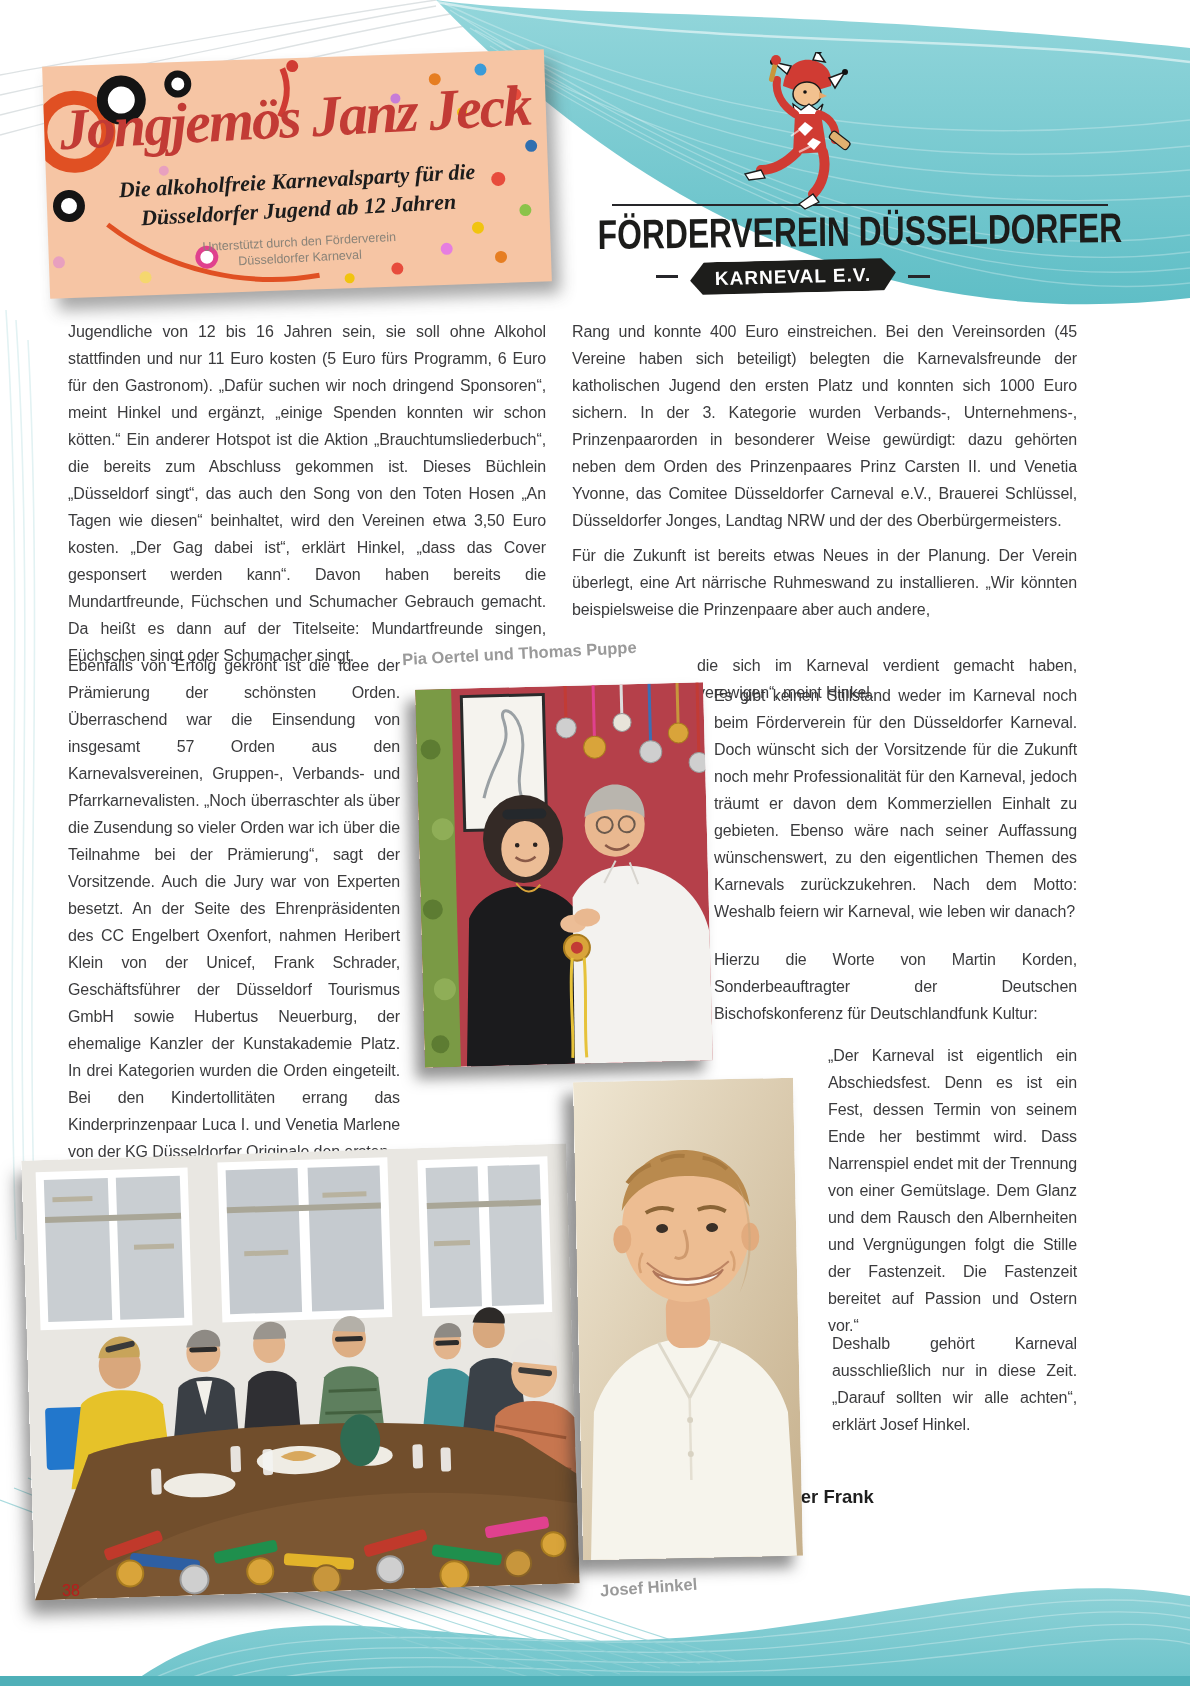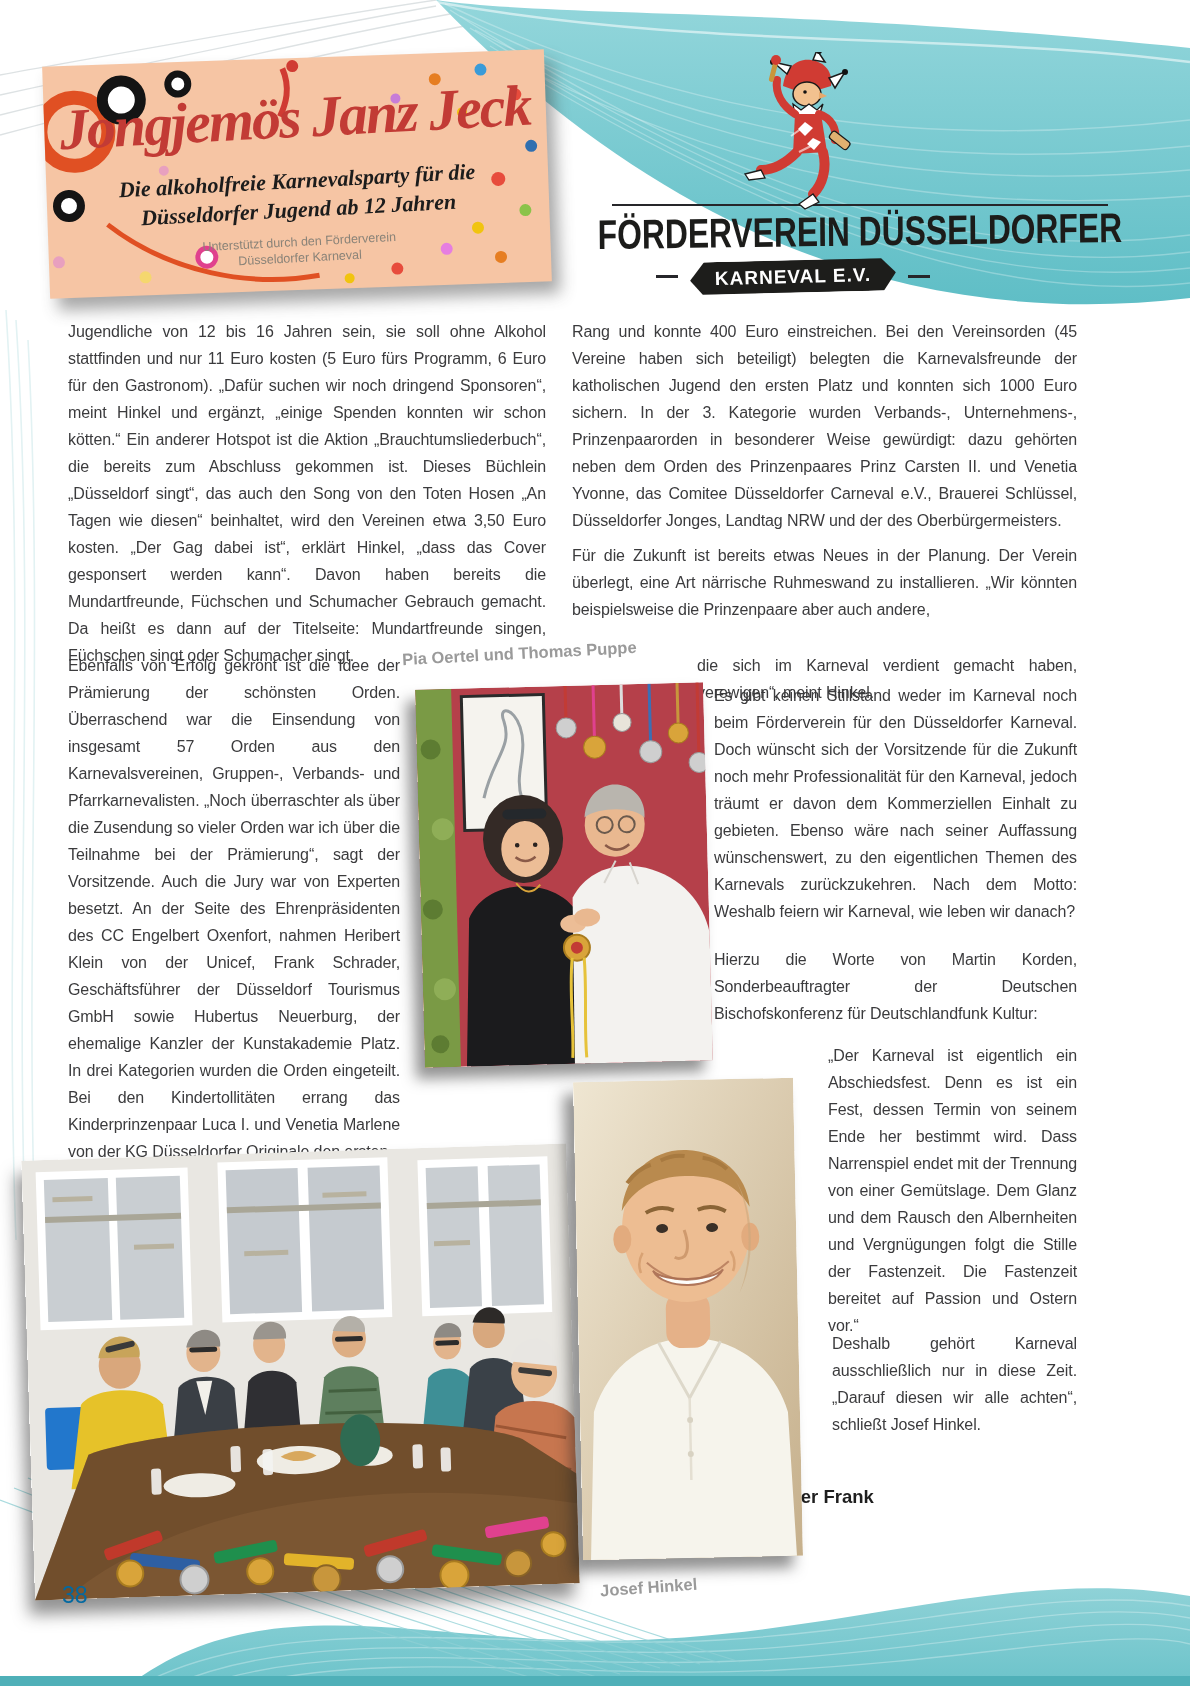--- a/index.html
+++ b/index.html
@@ -31,21 +31,21 @@
       display:flex;align-items:center;justify-content:center;transform:rotate(-1.5deg);}
   .ribbon span{color:#fff;font-weight:bold;font-size:19px;letter-spacing:1px;}
   .ribbon-dash{position:absolute;top:275px;width:22px;height:3px;background:#26262a;}
 
   
   .par{position:absolute;font-size:16px;line-height:27px;color:#3b3b3d;text-align:justify;
        letter-spacing:-.1px;}
   .author{position:absolute;left:772px;top:1486px;width:276px;
       font-weight:bold;font-size:18.5px;color:#1e1e1e;}
   .caption{position:absolute;font-weight:bold;font-size:16.5px;color:#9a9a9a;white-space:nowrap;}
-  .pagenum{position:absolute;left:62px;top:1582px;font-size:23px;color:#0369a1;}
+  .pagenum{position:absolute;left:62px;top:1582px;font-size:16px;color:#b91c1c;}
 
   
   .photo{position:absolute;overflow:hidden;}
   .photo svg{display:block;}
   #photo1{left:420px;top:686px;width:288px;height:378px;transform:rotate(-1.5deg);
           box-shadow:-9px 11px 14px rgba(40,40,40,.5);}
   #photo2{left:28px;top:1152px;width:545px;height:440px;transform:rotate(-1.8deg);
           box-shadow:-6px 14px 16px rgba(40,40,40,.5);}
   #photo3{left:578px;top:1080px;width:220px;height:478px;transform:rotate(-1.2deg);
           box-shadow:-10px 12px 14px rgba(40,40,40,.5);}
@@ -199,21 +199,21 @@
   <div class="par" style="left:572px;top:542px;width:505px;">Für die Zukunft ist bereits etwas Neues in der Planung. Der Verein überlegt, eine Art närrische Ruhmeswand zu installieren. „Wir könnten beispielsweise die Prinzenpaare aber auch andere,</div>
 
   <div class="par" style="left:697px;top:652px;width:380px;">die sich im Karneval verdient gemacht haben, verewigen“, meint Hinkel.</div>
 
   <div class="par" style="left:714px;top:682px;width:363px;">Es gibt keinen Stillstand weder im Karneval noch beim Förderverein für den Düsseldorfer Karneval. Doch wünscht sich der Vorsitzende für die Zukunft noch mehr Professionalität für den Karneval, jedoch träumt er davon dem Kommerziellen Einhalt zu gebieten. Ebenso wäre nach seiner Auffassung wünschenswert, zu den eigentlichen Themen des Karnevals zurückzukehren. Nach dem Motto: Weshalb feiern wir Karneval, wie leben wir danach?</div>
 
   <div class="par" style="left:828px;top:1042px;width:249px;">„Der Karneval ist eigentlich ein Abschiedsfest. Denn es ist ein Fest, dessen Termin von seinem Ende her bestimmt wird. Dass Narrenspiel endet mit der Trennung von einer Gemütslage. Dem Glanz und dem Rausch den Albernheiten und Vergnügungen folgt die Stille der Fastenzeit. Die Fastenzeit bereitet auf Passion und Ostern vor.“</div>
 
   <div class="par" style="left:714px;top:946px;width:363px;">Hierzu die Worte von Martin Korden, Sonderbeauftragter der Deutschen Bischofskonferenz für Deutschlandfunk Kultur:</div>
 
-  <div class="par" style="left:832px;top:1330px;width:245px;">Deshalb gehört Karneval ausschließlich nur in diese Zeit. „Darauf diesen wir alle achten“, schließt Josef Hinkel.</div>
+  <div class="par" style="left:832px;top:1330px;width:245px;">Deshalb gehört Karneval ausschließlich nur in diese Zeit. „Darauf sollten wir alle achten“, erklärt Josef Hinkel.</div>
 
   <div class="author">Peter Frank</div>
 
   <div class="caption" style="left:402px;top:644px;transform:rotate(-3deg);">Pia Oertel und Thomas Puppe</div>
 
   <div id="photo1" class="photo">
     <svg width="288" height="378" viewBox="0 0 288 378">
       <rect width="288" height="378" fill="#b5404a"></rect>
 
       <rect x="0" y="0" width="36" height="378" fill="#7a9a45"></rect>

